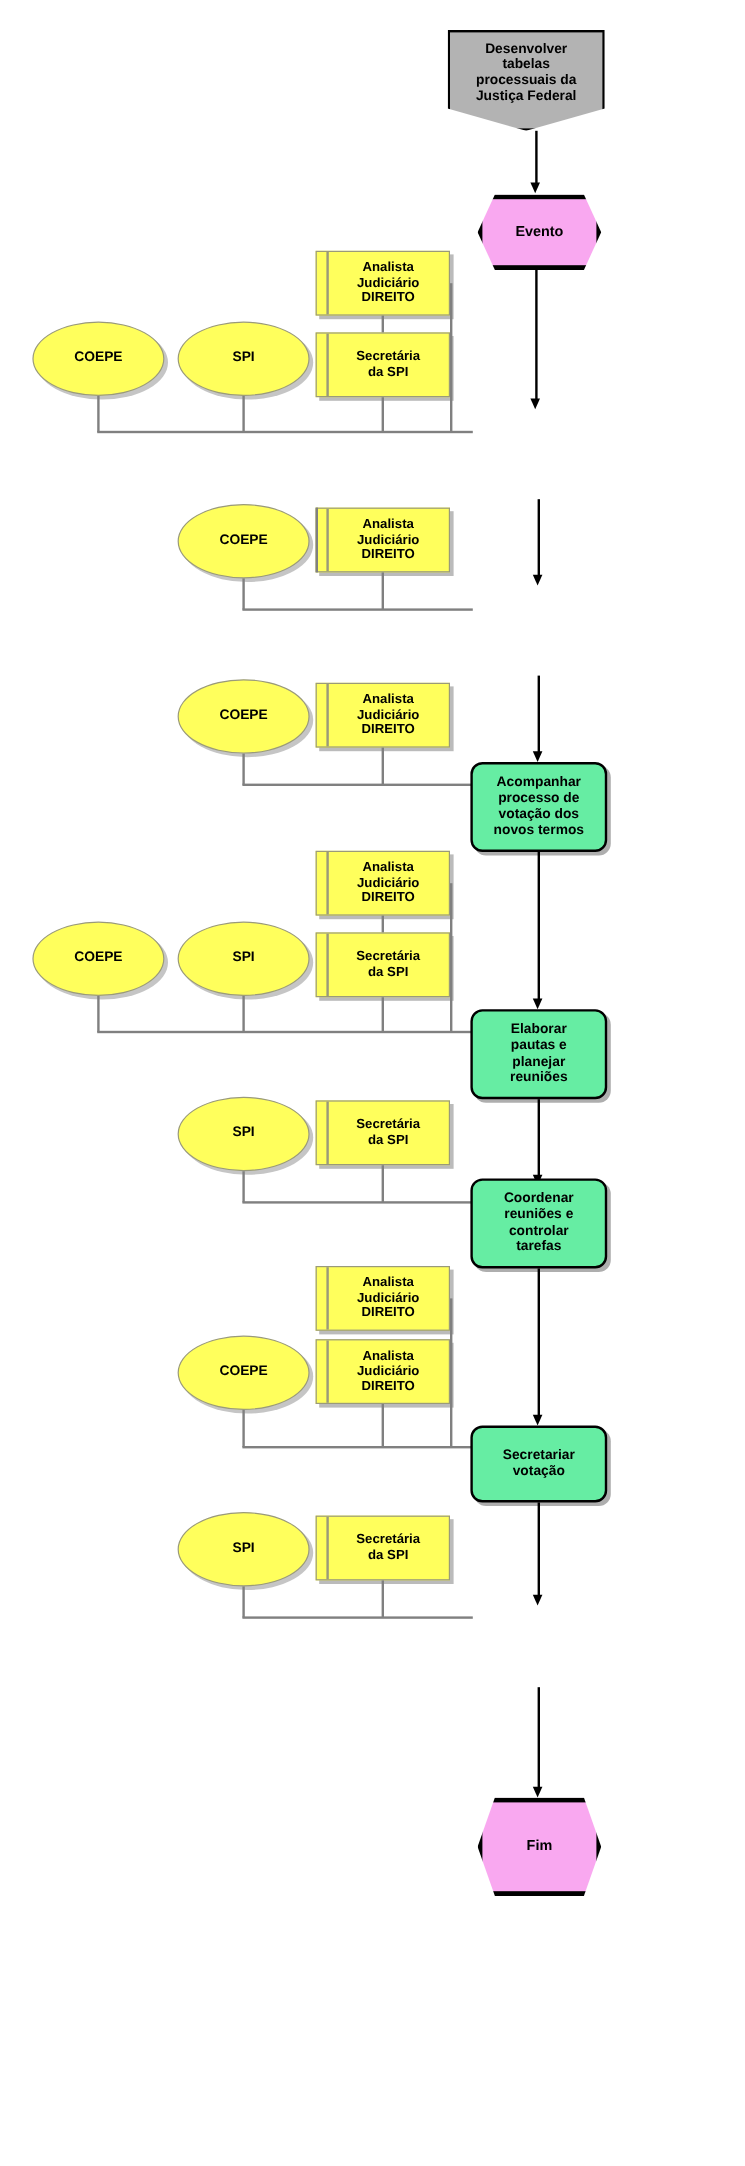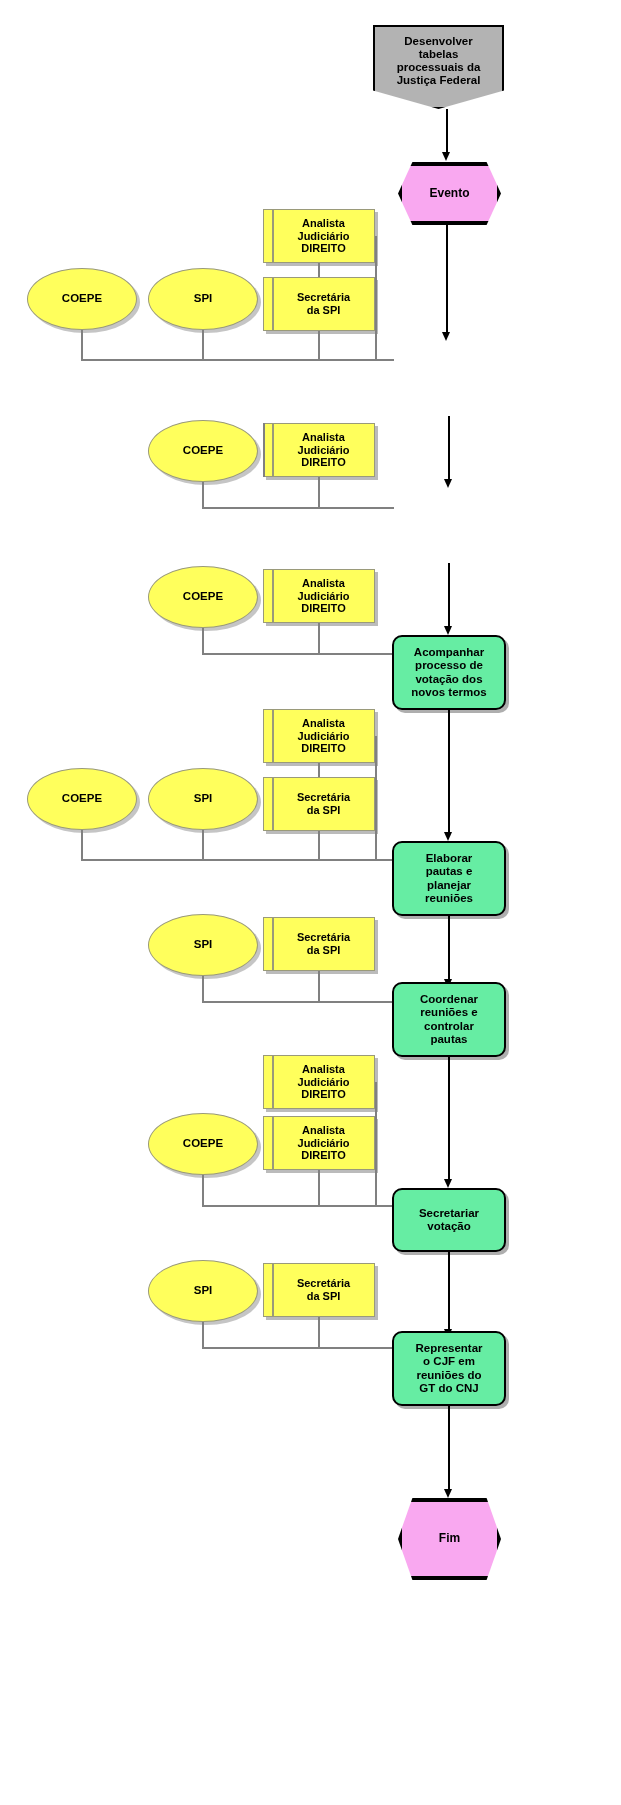--- a/index.html
+++ b/index.html
@@ -201,21 +201,21 @@
   <div class="node role-shape" style="left:263px; top:917px; width:112px; height:54px;">Secretária
 da SPI</div>
   <div class="node org-shape" style="left:148px; top:914px; width:110px; height:62px;">SPI</div>
   <div class="ln v" style="left:202px; top:976px; height:26px;"></div>
   <div class="ln v" style="left:318px; top:971px; height:31px;"></div>
   <div class="ln h" style="left:202px; top:1001px; width:192px;"></div>
 
   <div class="node proc-shape" style="left:392px; top:982px; width:114px; height:75px;">Coordenar
 reuniões e
 controlar
-pautas</div>
+tarefas</div>
 
   <div class="flow" style="left:448px; top:1057px; height:125px;"></div>
   <div class="arrowhead" style="left:444px; top:1179px;"></div>
 
   <div class="node role-shape" style="left:263px; top:1055px; width:112px; height:54px;">Analista
 Judiciário
 DIREITO</div>
   <div class="node role-shape" style="left:263px; top:1116px; width:112px; height:54px;">Analista
 Judiciário
 DIREITO</div>
@@ -231,23 +231,19 @@
   <div class="flow" style="left:448px; top:1252px; height:80px;"></div>
   <div class="arrowhead" style="left:444px; top:1329px;"></div>
 
   <div class="node role-shape" style="left:263px; top:1263px; width:112px; height:54px;">Secretária
 da SPI</div>
   <div class="node org-shape" style="left:148px; top:1260px; width:110px; height:62px;">SPI</div>
   <div class="ln v" style="left:202px; top:1322px; height:26px;"></div>
   <div class="ln v" style="left:318px; top:1317px; height:31px;"></div>
   <div class="ln h" style="left:202px; top:1347px; width:192px;"></div>
 
-  <div class="node proc-shape" style="left:392px; top:1331px; width:114px; height:75px;">Representar
-o CJF em
-reuniões do
-GT do CNJ</div>
 
   <div class="flow" style="left:448px; top:1406px; height:86px;"></div>
   <div class="arrowhead" style="left:444px; top:1489px;"></div>
 
   <div class="node hex-shape" style="left:398px; top:1498px; width:103px; height:82px;">Fim</div>
 
 </div>
 
 </body></html>

